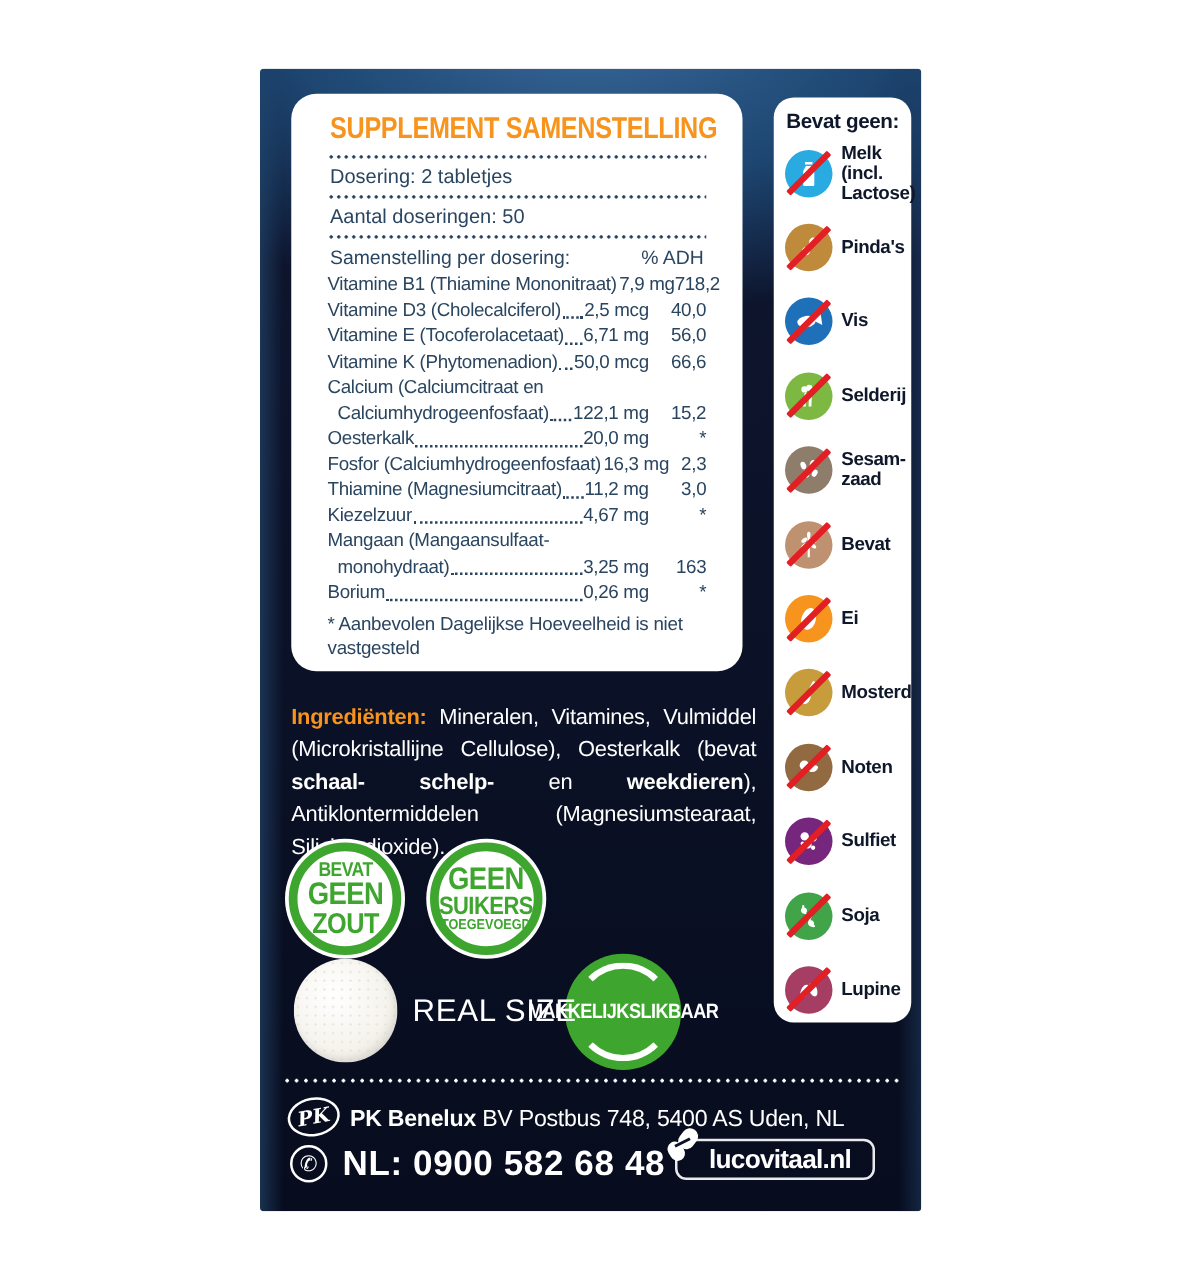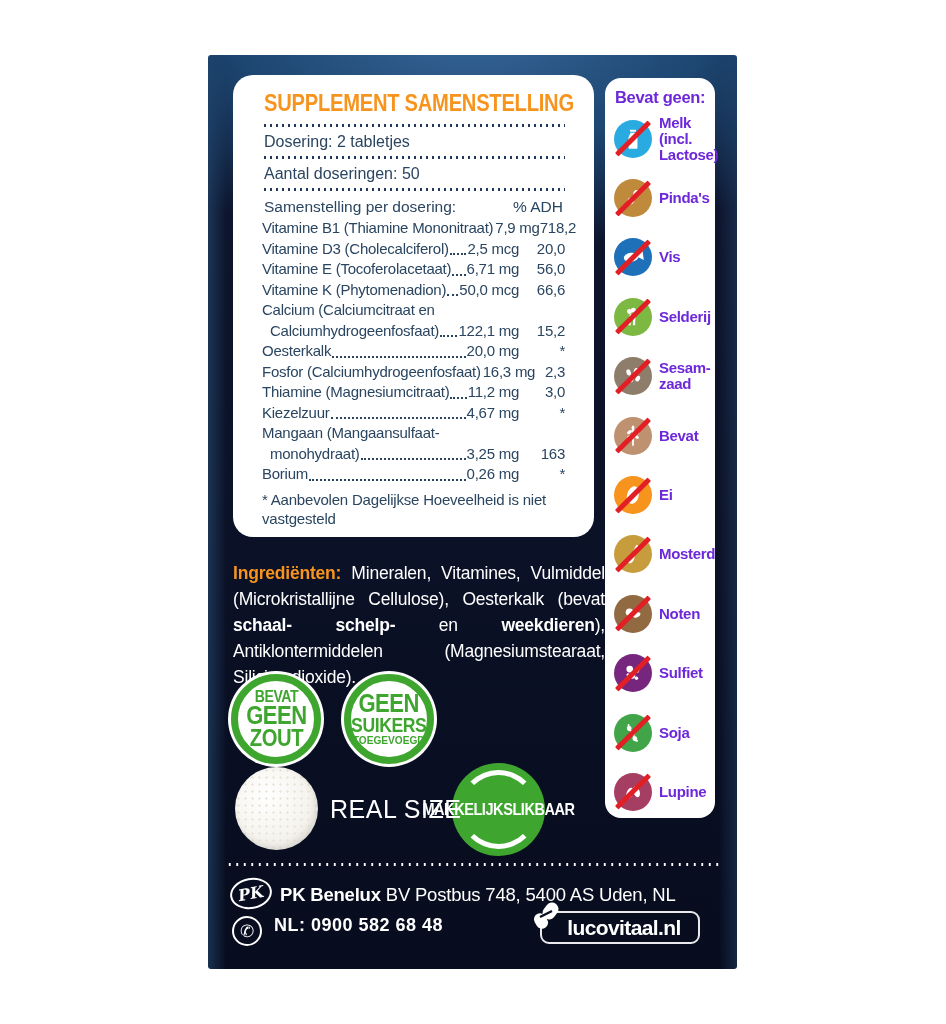--- a/index.html
+++ b/index.html
@@ -33,22 +33,22 @@
   .srow{display:flex;align-items:flex-end;font-size:15px;line-height:20.5px;letter-spacing:-.25px;}
   .srow.indent{padding-left:8px;}
   .slabel{white-space:nowrap;}
   .sleader{flex:1;border-bottom:2px dotted #2a4560;margin:0 1px 4px;}
   .sleader-none{flex:1;}
   .samount{white-space:nowrap;}
   .spct{width:46px;text-align:right;white-space:nowrap;}
   .footnote{font-size:15px;line-height:19px;margin-top:5px;max-width:305px;letter-spacing:-.2px;}
   
   .sidebar{
-    position:absolute;left:397px;top:23px;width:110px;height:740px;background:#ffffff;
-    border-radius:16px;padding:8px 4px 6px 9px;box-sizing:border-box;color:#6d28d9;
+    position:absolute;left:411px;top:23px;width:110px;height:740px;background:#ffffff;
+    border-radius:16px;padding:8px 4px 6px 9px;box-sizing:border-box;color:#0f172a;
   }
   .sidebar-hdr{font-weight:bold;font-size:16.5px;letter-spacing:-.3px;margin:2px 0 2px 1px;}
   .al-item{display:flex;align-items:center;height:59.4px;}
   .al-icon{position:relative;width:38px;height:38px;border-radius:50%;flex:0 0 38px;
     display:flex;align-items:center;justify-content:center;}
   .al-icon svg{width:26px;height:26px;display:block;}
   .al-bar{position:absolute;left:-4px;top:50%;width:46px;height:5px;background:#e31f26;
     transform:rotate(-45deg);transform-origin:center;margin-top:-2.5px;border-radius:1px;}
   .al-label{font-weight:bold;font-size:15px;line-height:16px;margin-left:7px;letter-spacing:-.3px;}
   
@@ -93,21 +93,21 @@
     background-image:radial-gradient(circle,#ffffff 1.2px,transparent 1.35px);
     background-size:7.5px 3px;background-repeat:repeat-x;background-position:left center;}
   .pk-logo{position:absolute;left:22px;top:823px;width:42px;height:31px;border:2px solid #ffffff;
     border-radius:50%;transform:rotate(-10deg);display:flex;align-items:center;justify-content:center;box-sizing:border-box;}
   .pk-logo span{color:#ffffff;font-family:"DejaVu Serif",serif;font-style:italic;font-weight:bold;font-size:16px;}
   .company{position:absolute;left:72px;top:829px;color:#ffffff;font-size:18.5px;white-space:nowrap;letter-spacing:-.2px;}
   .company b{font-weight:bold;}
   .phone-icon{position:absolute;left:24px;top:861px;width:30px;height:30px;border:2px solid #ffffff;
     border-radius:50%;box-sizing:border-box;color:#ffffff;display:flex;align-items:center;justify-content:center;
     font-size:17px;line-height:1;}
-  .phone{position:absolute;left:66px;top:860px;color:#ffffff;font-size:18px;font-weight:bold;letter-spacing:.5px;white-space:nowrap;}
+  .phone{position:absolute;left:66px;top:860px;color:#ffffff;font-size:28px;font-weight:bold;letter-spacing:.5px;white-space:nowrap;}
   .luco{position:absolute;left:332px;top:856px;width:160px;height:33px;border:2.5px solid #e9e9ee;
     border-radius:9px;box-sizing:border-box;display:flex;align-items:center;justify-content:center;}
   .luco-text{color:#ffffff;font-size:21px;font-weight:bold;letter-spacing:-.6px;margin-left:8px;}
   .capsule{position:absolute;left:-12px;top:-14px;width:36px;height:36px;}
 </style>
 </head>
 <body>
 
 <div class="package">
 
@@ -126,21 +126,21 @@
         <div class="srow">
           <span class="slabel">Vitamine B1 (Thiamine Mononitraat)</span>
           <span class="sleader"></span>
           <span class="samount">7,9 mg</span>
           <span class="spct">718,2</span>
         </div>
         <div class="srow">
           <span class="slabel">Vitamine D3 (Cholecalciferol)</span>
           <span class="sleader"></span>
           <span class="samount">2,5 mcg</span>
-          <span class="spct">20,0</span>
+          <span class="spct">40,0</span>
         </div>
         <div class="srow">
           <span class="slabel">Vitamine E (Tocoferolacetaat)</span>
           <span class="sleader"></span>
           <span class="samount">6,71 mg</span>
           <span class="spct">56,0</span>
         </div>
         <div class="srow">
           <span class="slabel">Vitamine K (Phytomenadion)</span>
           <span class="sleader"></span>

